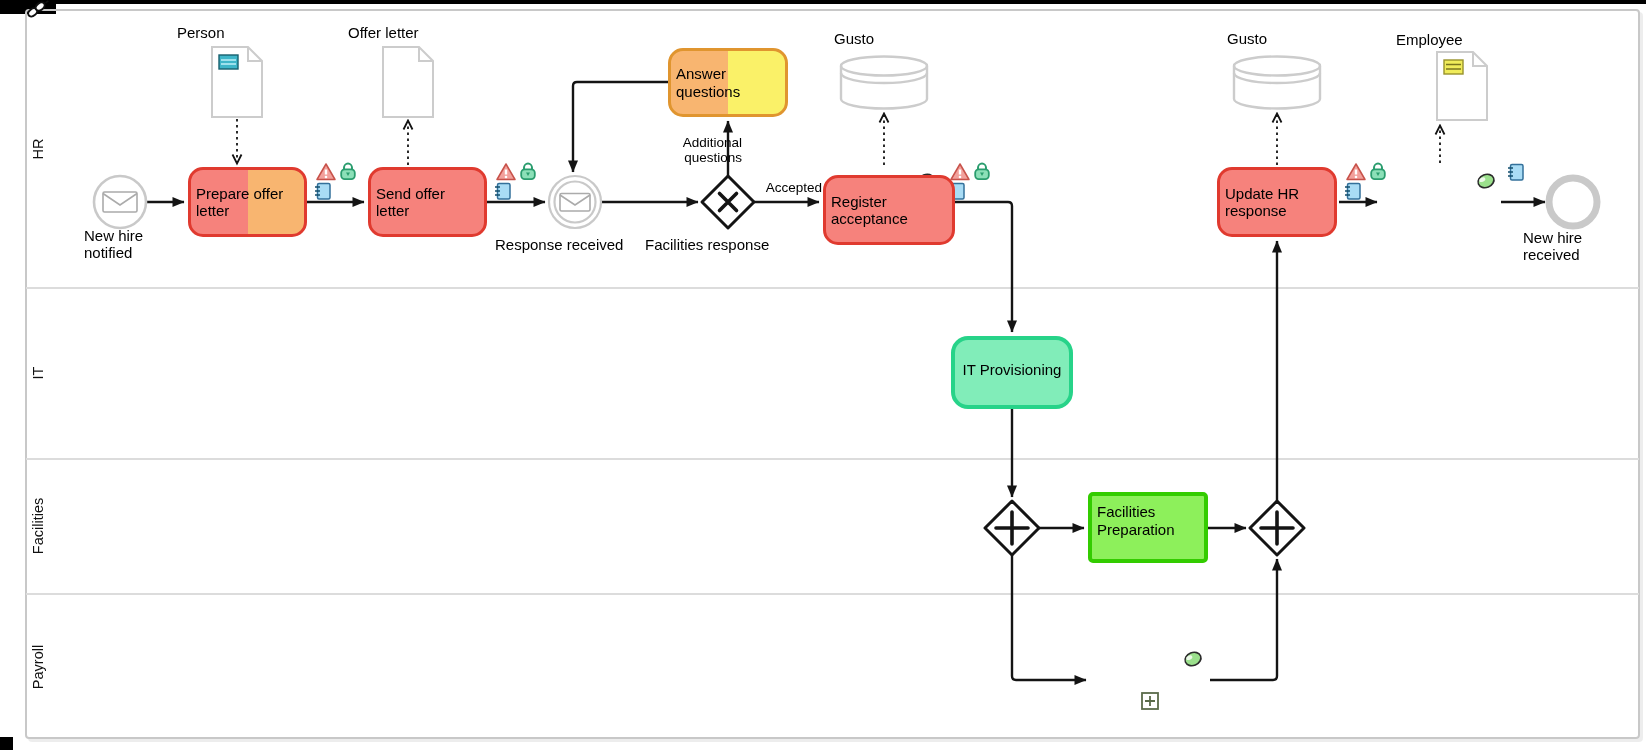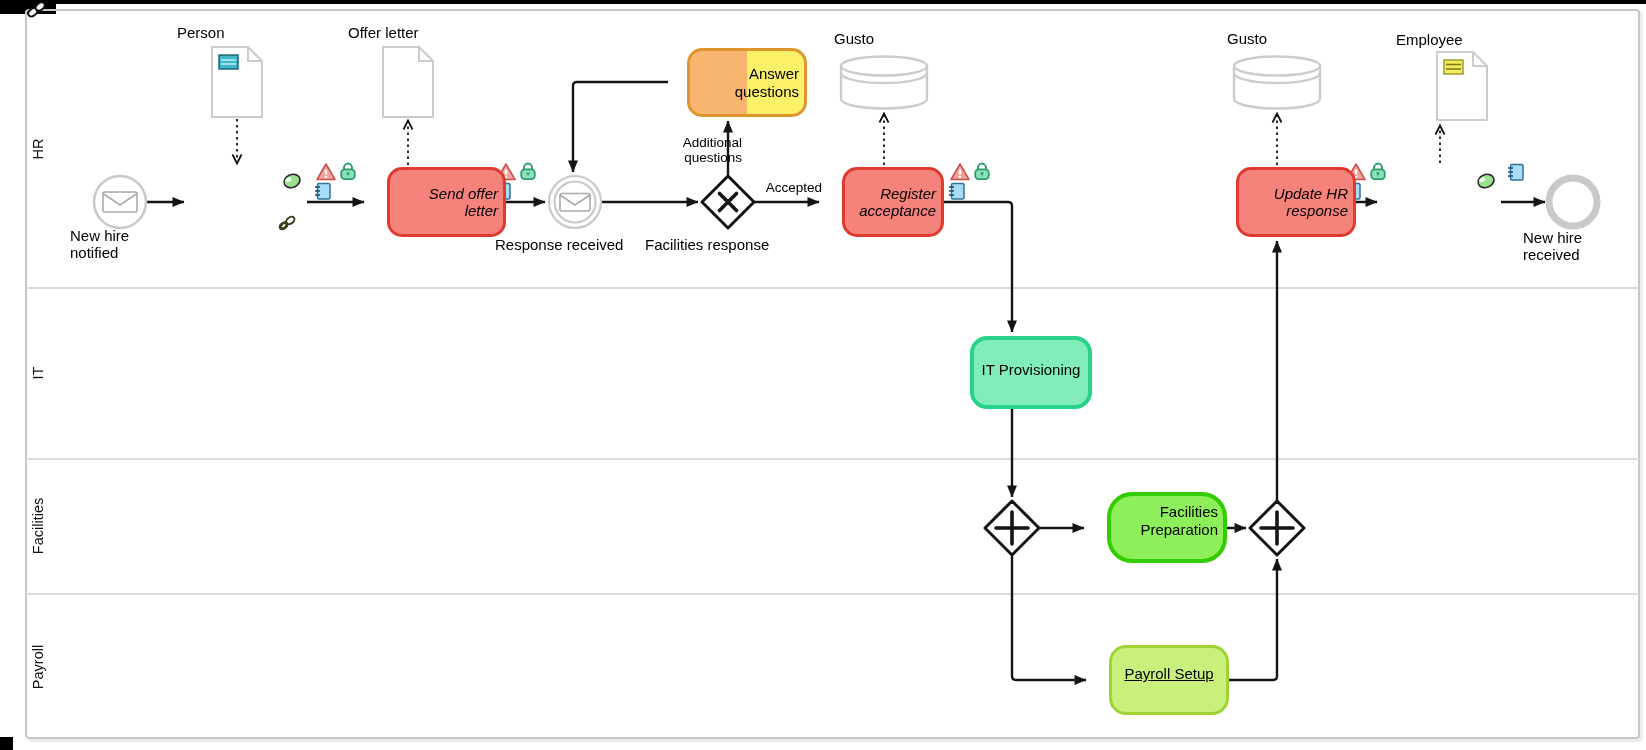--- a/index.html
+++ b/index.html
@@ -15,30 +15,29 @@
     left:25px;top:9px;width:1615px;height:730px;
     border:2px solid #c8c8c8;border-radius:4px;background:transparent;
     box-shadow:3px 3px 0 rgba(0,0,0,0.07);box-sizing:border-box;
   }
   .lane-divider{left:26px;width:1613px;height:2px;background:#dcdcdc;}
   .lane-label{
     width:120px;text-align:center;font-size:14.5px;color:#111;
     transform:rotate(-90deg);transform-origin:center;left:-22px;
   }
   .task{
-    display:flex;align-items:center;justify-content:center;text-align:right;
+    display:flex;align-items:center;justify-content:center;text-align:left;
     font-size:15px;line-height:1.15;box-sizing:border-box;padding:4px 5px;
     border-radius:15px;
-    margin-left:19px;
-  }
-  .task.red{background:var(--task-red,#F6827C);border:3px solid var(--task-red-border,#E03A2F);font-style:italic;}
+  }
+  .task.red{background:var(--task-red,#F6827C);border:3px solid var(--task-red-border,#E03A2F);}
   .task.split-red-orange{background:linear-gradient(90deg,var(--task-red,#F6827C) 50%,var(--task-orange,#F8B570) 50%);border:3px solid var(--task-red-border,#E03A2F);}
   .task.split-orange-yellow{background:linear-gradient(90deg,var(--task-orange,#F8B570) 50%,var(--task-yellow,#FAF168) 50%);border:3px solid var(--task-orange-border,#E0952F);}
   .task.mint{background:var(--mint,#81EDB9);border:4px solid var(--mint-border,#27D389);border-radius:17px;padding-bottom:10px;}
-  .task.green{background:var(--green,#8DF05B);border:4px solid var(--green-border,#33CC00);border-radius:25px;padding-bottom:18px;}
+  .task.green{background:var(--green,#8DF05B);border:4px solid var(--green-border,#33CC00);border-radius:5px;padding-bottom:18px;}
   .task.lime{background:var(--lime,#C9EF7D);border:3px solid var(--lime-border,#9ED334);border-radius:17px;padding-bottom:16px;}
   .task.lime .ul{text-decoration:underline;}
   .node-label{font-size:15px;line-height:1.14;text-align:left;}
   .small-label{font-size:13.5px;line-height:1.1;text-align:right;}
   svg.layer{left:0;top:0;width:1646px;height:750px;pointer-events:none;}
 </style>
 </head>
 <body>
 
 <div class="stage">
@@ -227,47 +226,47 @@
       <use href="#badge-note" x="1506" y="162"></use>
     </g>
 
     <g transform="translate(25,-1) rotate(-38 12 10)">
       <ellipse cx="6.5" cy="10" rx="5" ry="3.4" fill="#fff" stroke="#111" stroke-width="2"></ellipse>
       <ellipse cx="16" cy="10" rx="5" ry="3.4" fill="#fff" stroke="#111" stroke-width="2"></ellipse>
       <path d="M21,6 l3,-2 M22.5,10.5 l3.5,0" stroke="#111" stroke-width="1.6"></path>
     </g>
   </svg>
 
+  <div class="abs task split-red-orange" style="left:188px;top:167px;width:119px;height:70px">
+    <span>Prepare offer letter</span>
+  </div>
   <div class="abs task red" style="left:368px;top:167px;width:119px;height:70px">
     <span>Send offer letter</span>
   </div>
   <div class="abs task split-orange-yellow" style="left:668px;top:48px;width:120px;height:69px">
     <span>Answer questions</span>
   </div>
-  <div class="abs task red" style="left:823px;top:167px;width:102px;height:70px">
+  <div class="abs task red" style="left:823px;top:175px;width:132px;height:70px">
     <span>Register acceptance</span>
   </div>
   <div class="abs task red" style="left:1217px;top:167px;width:120px;height:70px">
     <span>Update HR response</span>
   </div>
   <div class="abs task mint" style="left:951px;top:336px;width:122px;height:73px">
     <span>IT Provisioning</span>
   </div>
   <div class="abs task green" style="left:1088px;top:492px;width:120px;height:71px">
     <span>Facilities Preparation</span>
-  </div>
-  <div class="abs task lime" style="left:1090px;top:645px;width:120px;height:70px">
-    <span class="ul">Payroll Setup</span>
   </div>
 
   <div class="abs node-label" style="left:177px;top:24px;width:120px">Person</div>
   <div class="abs node-label" style="left:348px;top:24px;width:120px">Offer letter</div>
   <div class="abs node-label" style="left:834px;top:30px;width:100px">Gusto</div>
   <div class="abs node-label" style="left:1227px;top:30px;width:100px">Gusto</div>
   <div class="abs node-label" style="left:1396px;top:31px;width:100px">Employee</div>
-  <div class="abs node-label" style="left:70px;top:227px;width:100px">New hire notified</div>
+  <div class="abs node-label" style="left:84px;top:227px;width:100px">New hire notified</div>
   <div class="abs node-label" style="left:495px;top:236px;width:160px">Response received</div>
   <div class="abs node-label" style="left:645px;top:236px;width:170px">Facilities response</div>
   <div class="abs node-label" style="left:1523px;top:229px;width:100px">New hire received</div>
   <div class="abs small-label" style="left:742px;top:181px;width:80px">Accepted</div>
   <div class="abs small-label" style="left:646px;top:136px;width:96px">Additional questions</div>
 
 </div>
 
 </body></html>

